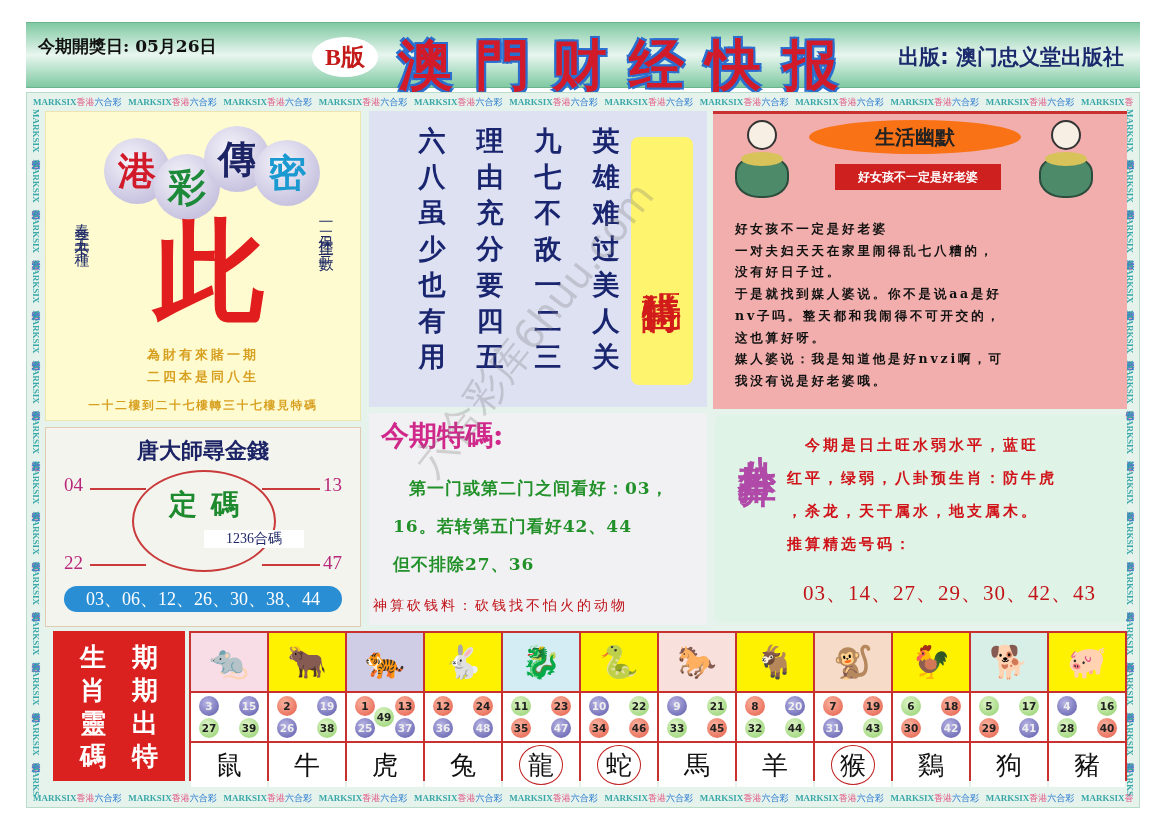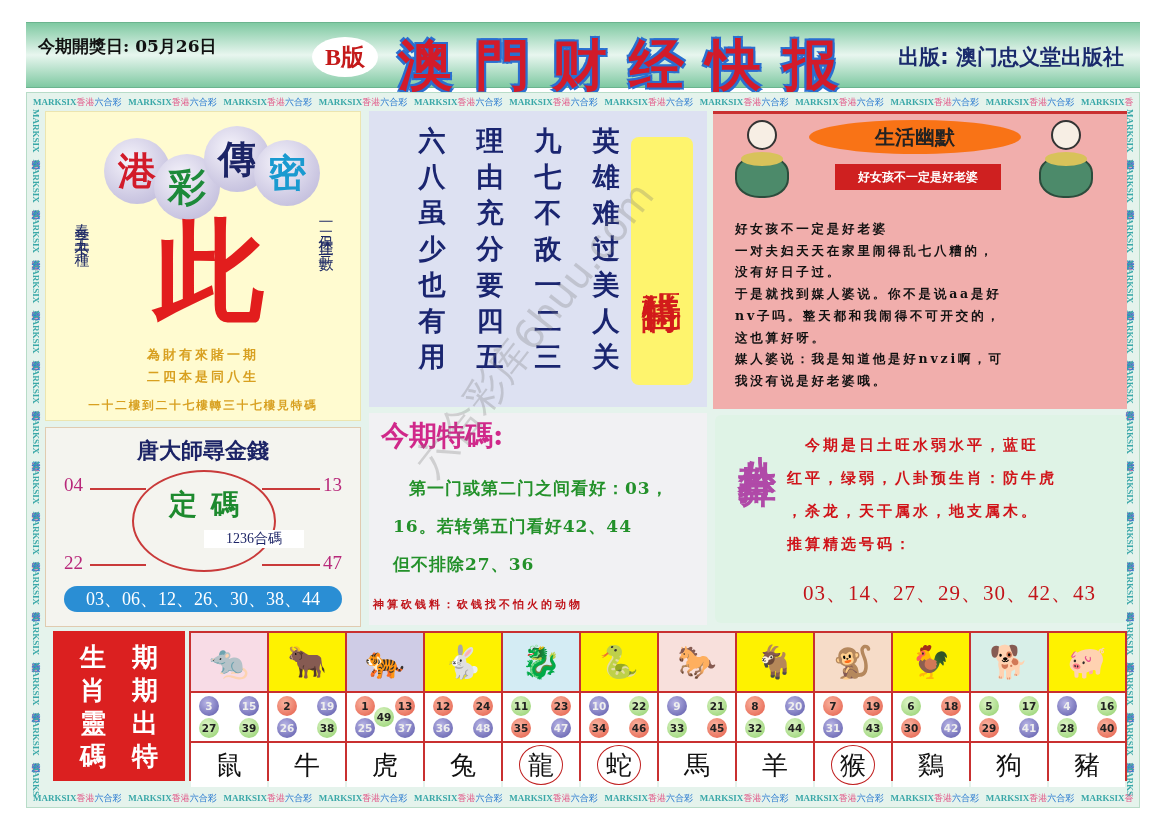--- a/index.html
+++ b/index.html
@@ -69,21 +69,21 @@
   .tang-line { position: absolute; height: 2px; background: #c93a3a; }
   .tang-oval { position: absolute; left: 86px; top: 42px; width: 144px; height: 102px; border: 2px solid #c93a3a; border-radius: 50%; background: #f4f4ef; }
   .tang-oval .ding { position: absolute; left: 0; top: 14px; width: 100%; text-align: center; font-size: 28px; font-weight: bold; color: #1d8a2e; letter-spacing: 14px; padding-left: 14px; font-family: Liberation Serif, serif; }
   .tang-oval .he { position: absolute; left: 22px; top: 58px; width: 100px; text-align: center; font-size: 14px; color: #1c2466; background: #fff; font-family: "Liberation Serif", serif; margin-left: 48px; }
   .tang-bar { position: absolute; left: 18px; top: 158px; width: 278px; height: 26px; border-radius: 13px; background: #2a8ed4;
     color: #fff; font-size: 18px; text-align: center; line-height: 26px; font-family: "Liberation Serif", serif; }
 
   
   .sp-title { position: absolute; left: 12px; top: 4px; font-size: 28px; font-weight: bold; color: #d0288a; font-family: "DejaVu Serif", serif; }
   .sp-line { position: absolute; font-size: 17px; color: #23912a; font-weight: bold; letter-spacing: 1px; white-space: nowrap; font-family: "DejaVu Serif", serif; }
-  .sp-foot { position: absolute; left: 4px; top: 184px; font-size: 11px; color: #c0141a; font-weight: bold; letter-spacing: 3px; white-space: nowrap; font-family: "DejaVu Serif", serif; }
+  .sp-foot { position: absolute; left: 4px; top: 184px; font-size: 14px; color: #c0141a; font-weight: normal; letter-spacing: 3px; white-space: nowrap; font-family: "DejaVu Serif", serif; }
 
   
   .bg-tag { position: absolute; left: 18px; top: 12px; writing-mode: vertical-rl; font-size: 38px; font-weight: bold; color: #b04aa8; line-height: 48px; letter-spacing: 4px; font-family: "DejaVu Sans", sans-serif; }
   .bg-text { position: absolute; left: 72px; top: 14px; width: 334px; font-size: 15px; line-height: 33px; color: #d0141a; font-weight: bold; letter-spacing: 3px; font-family: "DejaVu Serif", serif; }
   .bg-text div { white-space: nowrap; }
   .bg-nums { position: absolute; left: 88px; top: 164px; font-size: 21px; color: #c3141a; letter-spacing: 1px; font-family: "Liberation Serif", serif; }
 
   
   .zodiac-label { position: absolute; left: 26px; top: 538px; width: 132px; height: 150px; background: #db2020;
     display: grid; grid-template-columns: 1fr 1fr; padding: 10px 14px; }

